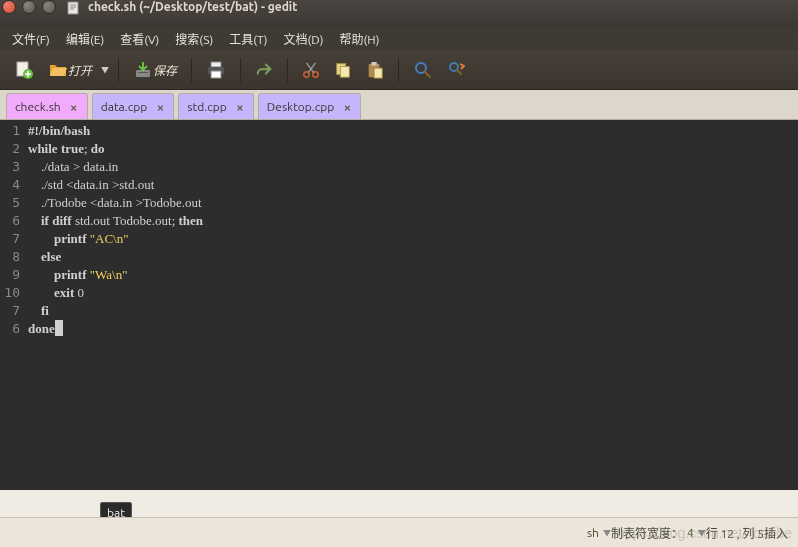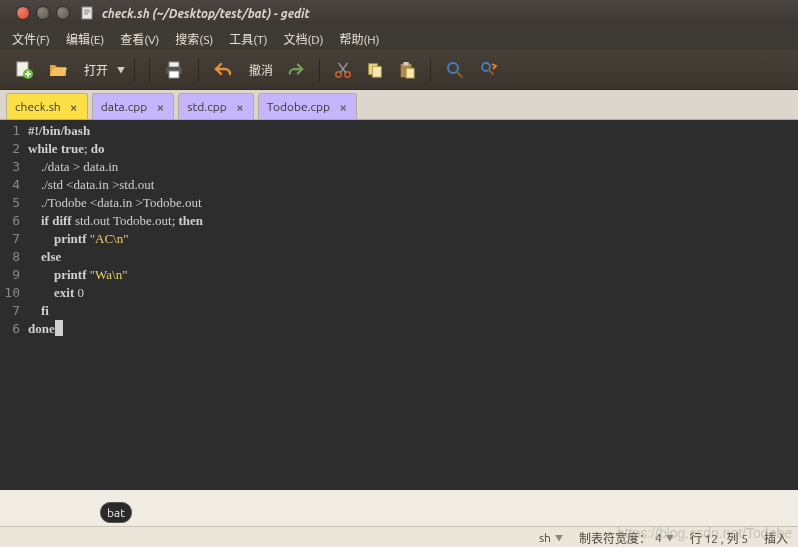--- a/index.html
+++ b/index.html
@@ -1,57 +1,57 @@
 <!DOCTYPE html>
 <html><head>
 <meta charset="utf-8">
 <style>
 * { margin: 0; padding: 0; box-sizing: border-box; }
 body { font-family: "Ubuntu", "Noto Sans CJK SC", sans-serif; font-size: 13px; background: #f0ece4; width: 798px; height: 547px; overflow: hidden; position: relative; }
 
 
-.titlebar { height: 26px; background: linear-gradient(#4a4540, #3c3732); display: flex; align-items: center; padding: 0 16px; color: #dfd8cf; font-style: italic; }
+.titlebar { height: 26px; background: linear-gradient(#4a4540, #3c3732); display: flex; align-items: flex-start; padding: 0 2px; color: #dfd8cf; }
 .win-btns { display: flex; gap: 6px; margin-right: 10px; }
 .win-btn { width: 14px; height: 14px; border-radius: 50%; border: 1px solid #2a2a2a; display: inline-block; }
 .win-close { background: radial-gradient(circle at 30% 30%, #f08070, #d44a2a); }
 .win-min, .win-max { background: radial-gradient(circle at 30% 30%, #8a847a, #5a554c); }
 .title-icon { width: 16px; height: 16px; margin-right: 6px; display:flex; align-items:center; justify-content:center; }
 .title-text { font-weight: bold; font-size: 12px; }
 
 
 .menubar { height: 24px; background: #3e3a34; display: flex; align-items: center; padding: 0 4px; color: #e8e2d8; font-size: 12px; }
 .menu-item { padding: 3px 8px; cursor: pointer; }
 
 
 .toolbar { height: 40px; background: linear-gradient(#464038, #3a342d); display: flex; align-items: center; padding: 0 8px; gap: 2px; border-bottom: 1px solid #2a2620; }
-.tb-btn { height: 30px; display: flex; align-items: center; gap: 16px; padding: 0 6px; color: #e8e2d8; font-size: 12px; cursor: pointer; border-radius: 3px; }
+.tb-btn { height: 30px; display: flex; align-items: center; gap: 0; padding: 0 6px; color: #e8e2d8; font-size: 12px; cursor: pointer; border-radius: 3px; font-style: italic; }
 .tb-sep { width: 1px; height: 24px; background: #2a2620; margin: 0 6px; }
 .tb-dropdown { width: 10px; display:flex; align-items:center; justify-content:center; color:#ccc; font-size:8px; }
 svg { display: block; }
 
 
 .tabbar { height: 30px; background: #dcd6cc; display: flex; align-items: flex-end; padding: 4px 6px 0 6px; gap: 4px; border-bottom: 1px solid #b4ad9e; }
 .tab { height: 26px; background: #c4b5fd; border: 1px solid #b4ad9e; border-bottom: none; border-radius: 3px 3px 0 0; display: flex; align-items: center; padding: 0 6px 0 8px; gap: 6px; font-size: 12px; color: #3a362e; cursor: pointer; }
-.tab.active { background: #fde047; }
+.tab.active { background: #f0abfc; }
 .tab-close { width: 14px; height: 14px; display:flex; align-items:center; justify-content:center; color: #6a6458; font-size: 13px; font-weight: bold; cursor: pointer; }
 
 
 .editor { display: flex; height: 370px; background: #2d2d2d; }
 .gutter { width: 24px; background: #2d2d2d; color: #888; text-align: right; padding: 2px 4px 0 0; font-family: "DejaVu Sans Mono", monospace; font-size: 13px; line-height: 18px; }
 .gutter div { height: 18px; }
 .code { flex: 1; background: #2d2d2d; color: #d0d0d0; font-family: Liberation Serif, serif; font-size: 13px; line-height: 18px; padding: 2px 0 0 4px; white-space: pre; position: relative; }
 .kw { color: #d0d0d0; font-weight: bold; }
 .str { color: #f0d060; }
 .cursor-block { display:inline-block; width:8px; height:16px; background:#d0d0d0; vertical-align: text-bottom; }
 
 
-.tooltip { position: absolute; bottom: 24px; left: 100px; background: #2a2a2a; color: #eee; padding: 3px 6px; font-size: 12px; border: 1px solid #555; border-radius: 10px; }
-
-
-.statusbar { position:absolute; bottom:0; left:0; right:0; height: 21px; background: #ece6da; border-top: 1px solid #c8c0b0; display: flex; align-items: center; justify-content: flex-end; padding: 0 10px; gap: 16px; font-size: 12px; color: #4a463c; }
+.tooltip { position: absolute; bottom: 24px; left: 100px; background: #2a2a2a; color: #eee; padding: 3px 6px; font-size: 12px; border: 1px solid #555; border-radius: 2px; }
+
+
+.statusbar { position:absolute; bottom:0; left:0; right:0; height: 30px; background: #ece6da; border-top: 1px solid #c8c0b0; display: flex; align-items: center; justify-content: flex-end; padding: 0 10px; font-size: 12px; color: #4a463c; }
 .status-item { display: flex; align-items: center; gap: 4px; }
 .status-caret { font-size: 8px; color: #888; }
 
 
 .watermark { position: absolute; right: 6px; bottom: 6px; font-size: 14px; color: rgba(130,130,130,0.35); font-family: sans-serif; pointer-events:none; }
 </style>
 </head>
 <body>
 
 <div class="titlebar">
@@ -89,36 +89,38 @@
   </div>
   <div class="tb-btn">
     <svg width="20" height="20" viewBox="0 0 20 20">
         <path d="M2 5h5l2 2h9v9H2z" fill="#e8a030"></path>
         <path d="M2 16L5 8h14l-3 8z" fill="#f4c060"></path>
       </svg>
     <span>打开</span>
   </div>
   <div class="tb-dropdown">▼</div>
   <div class="tb-sep"></div>
+  <div class="tb-btn">
+    <svg width="20" height="20" viewBox="0 0 20 20">
+        <rect x="3" y="10" width="14" height="7" rx="1" fill="#888"></rect>
+        <rect x="5" y="12" width="10" height="1" fill="#555"></rect>
+        <path d="M10 2v8M6 6l4 4 4-4" stroke="#6abf40" stroke-width="2" fill="none"></path>
+      </svg>
+    <span>保存</span>
+  </div>
   <div class="tb-sep"></div>
   <div class="tb-btn">
     <svg width="20" height="20" viewBox="0 0 20 20">
         <rect x="5" y="2" width="10" height="5" fill="#eee" stroke="#888"></rect>
         <rect x="2" y="7" width="16" height="7" rx="1" fill="#555"></rect>
         <rect x="5" y="11" width="10" height="7" fill="#fff" stroke="#888"></rect>
       </svg>
   </div>
   <div class="tb-sep"></div>
   <div class="tb-btn">
-    <svg width="20" height="20" viewBox="0 0 20 20">
-        <path d="M8 4L3 9l5 5M3 9h9a5 5 0 015 5" stroke="#e8903a" stroke-width="2.4" fill="none" stroke-linecap="round"></path>
-      </svg>
-    <span>撤消</span>
-  </div>
-  <div class="tb-btn">
     <svg width="18" height="18" viewBox="0 0 20 20">
         <path d="M12 4l5 5-5 5M17 9H8a5 5 0 00-5 5" stroke="#7a9a5a" stroke-width="2.4" fill="none" stroke-linecap="round"></path>
       </svg>
   </div>
   <div class="tb-sep"></div>
   <div class="tb-btn">
     <svg width="18" height="18" viewBox="0 0 20 20">
         <circle cx="5" cy="15" r="3" fill="none" stroke="#d06030" stroke-width="1.6"></circle>
         <circle cx="15" cy="15" r="3" fill="none" stroke="#d06030" stroke-width="1.6"></circle>
         <path d="M7 13L15 2M13 13L5 2" stroke="#999" stroke-width="1.6"></path>
@@ -160,21 +162,21 @@
   </div>
   <div class="tab">
     <span>data.cpp</span>
     <span class="tab-close">×</span>
   </div>
   <div class="tab">
     <span>std.cpp</span>
     <span class="tab-close">×</span>
   </div>
   <div class="tab">
-    <span>Todobe.cpp</span>
+    <span>Desktop.cpp</span>
     <span class="tab-close">×</span>
   </div>
 </div>
 
 <div class="editor">
   <div class="gutter" id="gutter">
       <div>1</div>
       <div>2</div>
       <div>3</div>
       <div>4</div>

